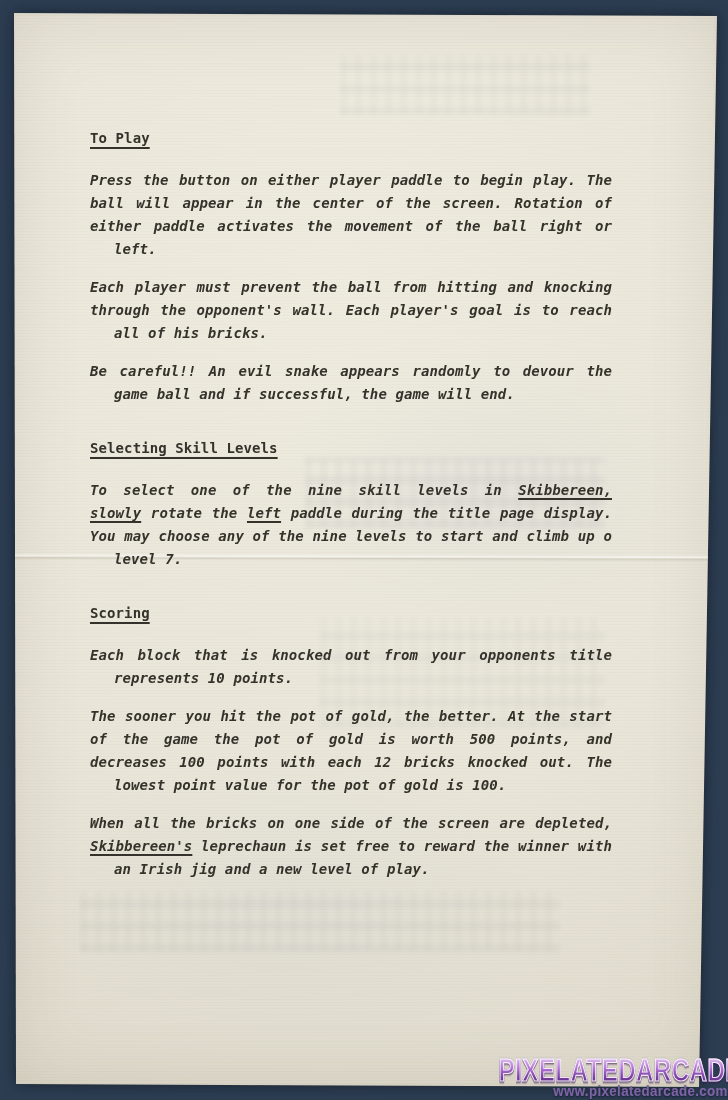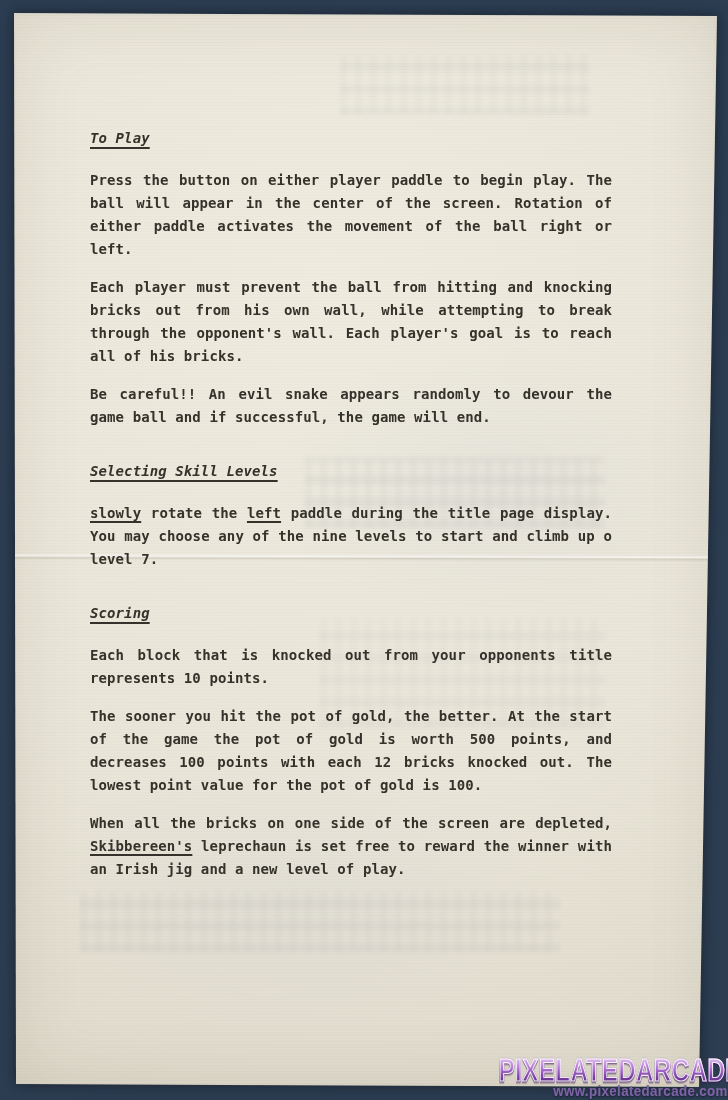--- a/index.html
+++ b/index.html
@@ -37,32 +37,32 @@
     color:var(--ink);
     font-size:14px;line-height:23px;font-weight:700;
     letter-spacing:0.1px;
   }
   .heading{
     text-decoration:underline;
     text-underline-offset:4px;
     text-decoration-thickness:1.5px;
     margin:31px 0 19px 0;
     white-space:nowrap;
-    font-style:italic;
   }
   .heading:first-child{margin-top:0;}
-  .para{margin:0 0 15px 0;}
+  .para{margin:0 0 15px 0;font-style:italic;}
   .line{
     text-align:justify;
     text-align-last:justify;
     min-height:23px;
   }
   .line.last{
     text-align:right;
     text-align-last:left;
+    margin-left:24px;
   }
   .u{
     text-decoration:underline;
     text-underline-offset:3px;
     text-decoration-thickness:1.5px;
   }
   
   .crease{
     position:absolute;left:4px;top:544px;width:702px;height:7px;
     background:linear-gradient(180deg, rgba(255,255,255,0) 0%, rgba(255,255,255,0.55) 40%, rgba(140,132,110,0.22) 62%, rgba(255,255,255,0) 100%);
@@ -129,30 +129,30 @@
     <div class="content">
         <div class="heading">To Play</div>
         <div class="para">
           <div class="line"><span>Press the button on either player paddle to begin play.  The</span></div>
           <div class="line"><span>ball will appear in the center of the screen.  Rotation of</span></div>
           <div class="line"><span>either paddle activates the movement of the ball right or</span></div>
           <div class="line last"><span>left.</span></div>
         </div>
         <div class="para">
           <div class="line"><span>Each player must prevent the ball from hitting and knocking</span></div>
-          <div class="line"><span>bricks out from his own wall, while attempting to break</span></div>
           <div class="line"><span>through the opponent's wall.  Each player's goal is to reach</span></div>
           <div class="line last"><span>all of his bricks.</span></div>
         </div>
         <div class="para">
           <div class="line"><span>Be careful!!  An evil snake appears randomly to devour the</span></div>
           <div class="line last"><span>game ball and if successful, the game will end.</span></div>
         </div>
         <div class="heading">Selecting Skill Levels</div>
         <div class="para">
+          <div class="line"><span>To select one of the nine skill levels in </span><span class="u">Skibbereen,</span></div>
           <div class="line"><span class="u">slowly</span><span> rotate the </span><span class="u">left</span><span> paddle during the title page display.</span></div>
           <div class="line"><span>You may choose any of the nine levels to start and climb up o</span></div>
           <div class="line last"><span>level 7.</span></div>
         </div>
         <div class="heading">Scoring</div>
         <div class="para">
           <div class="line"><span>Each block that is knocked out from your opponents title</span></div>
           <div class="line last"><span>represents 10 points.</span></div>
         </div>
         <div class="para">

